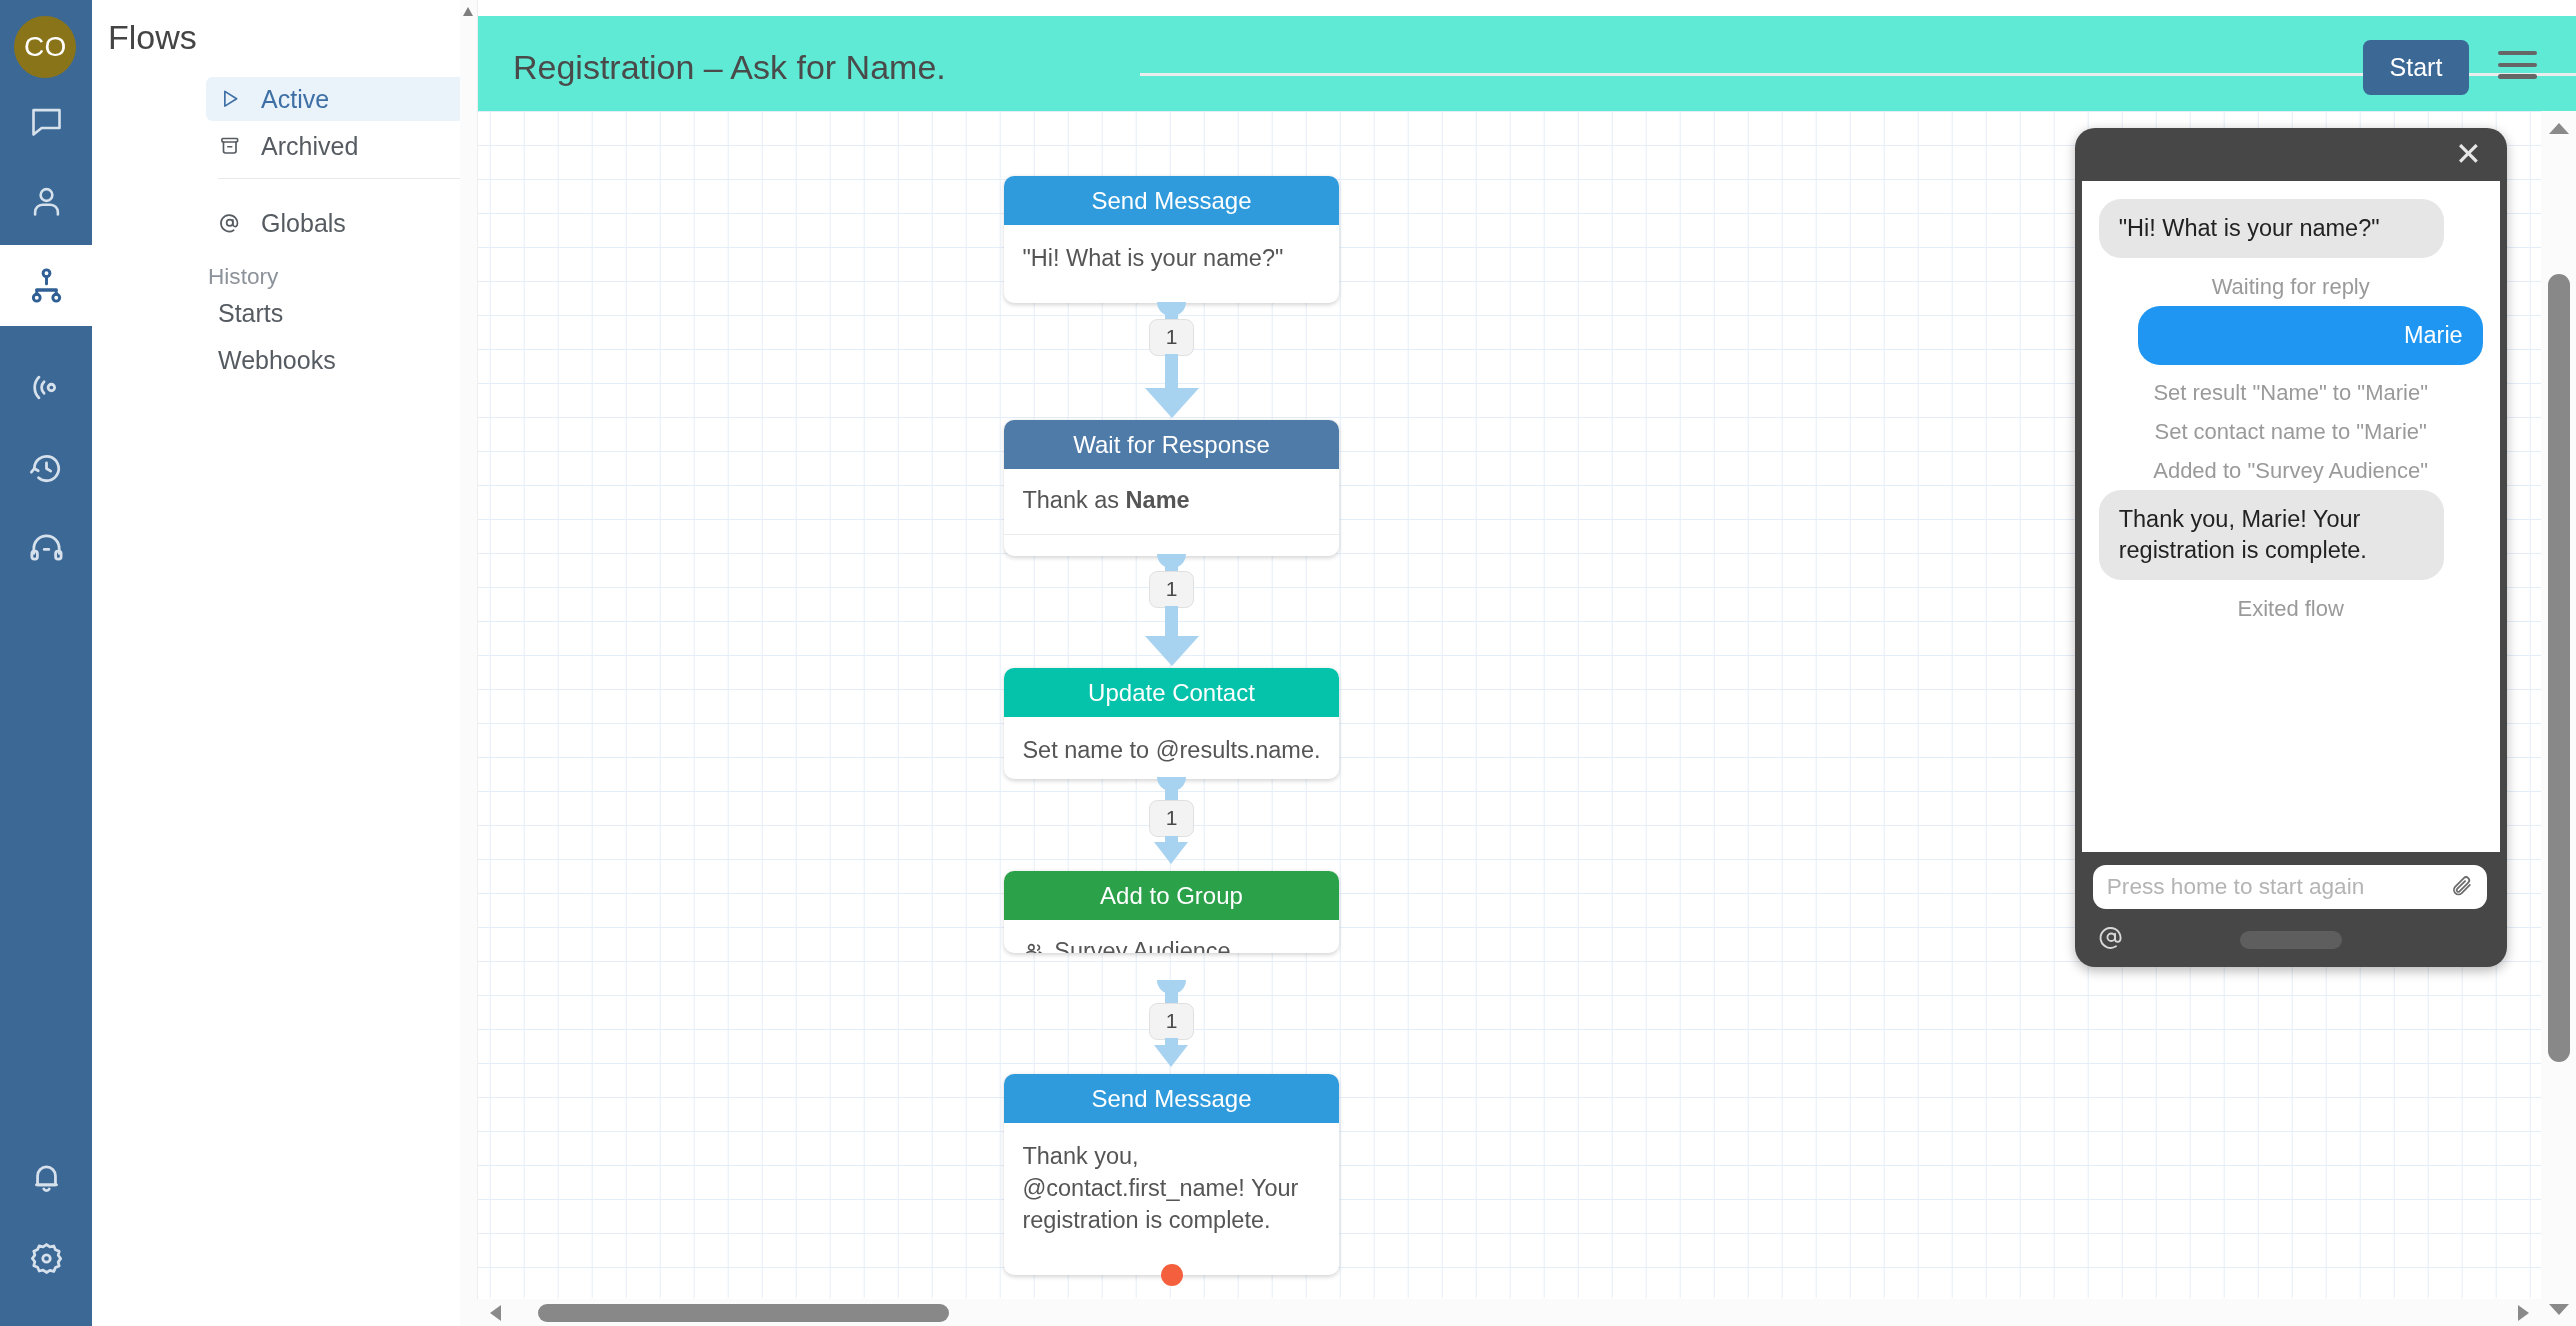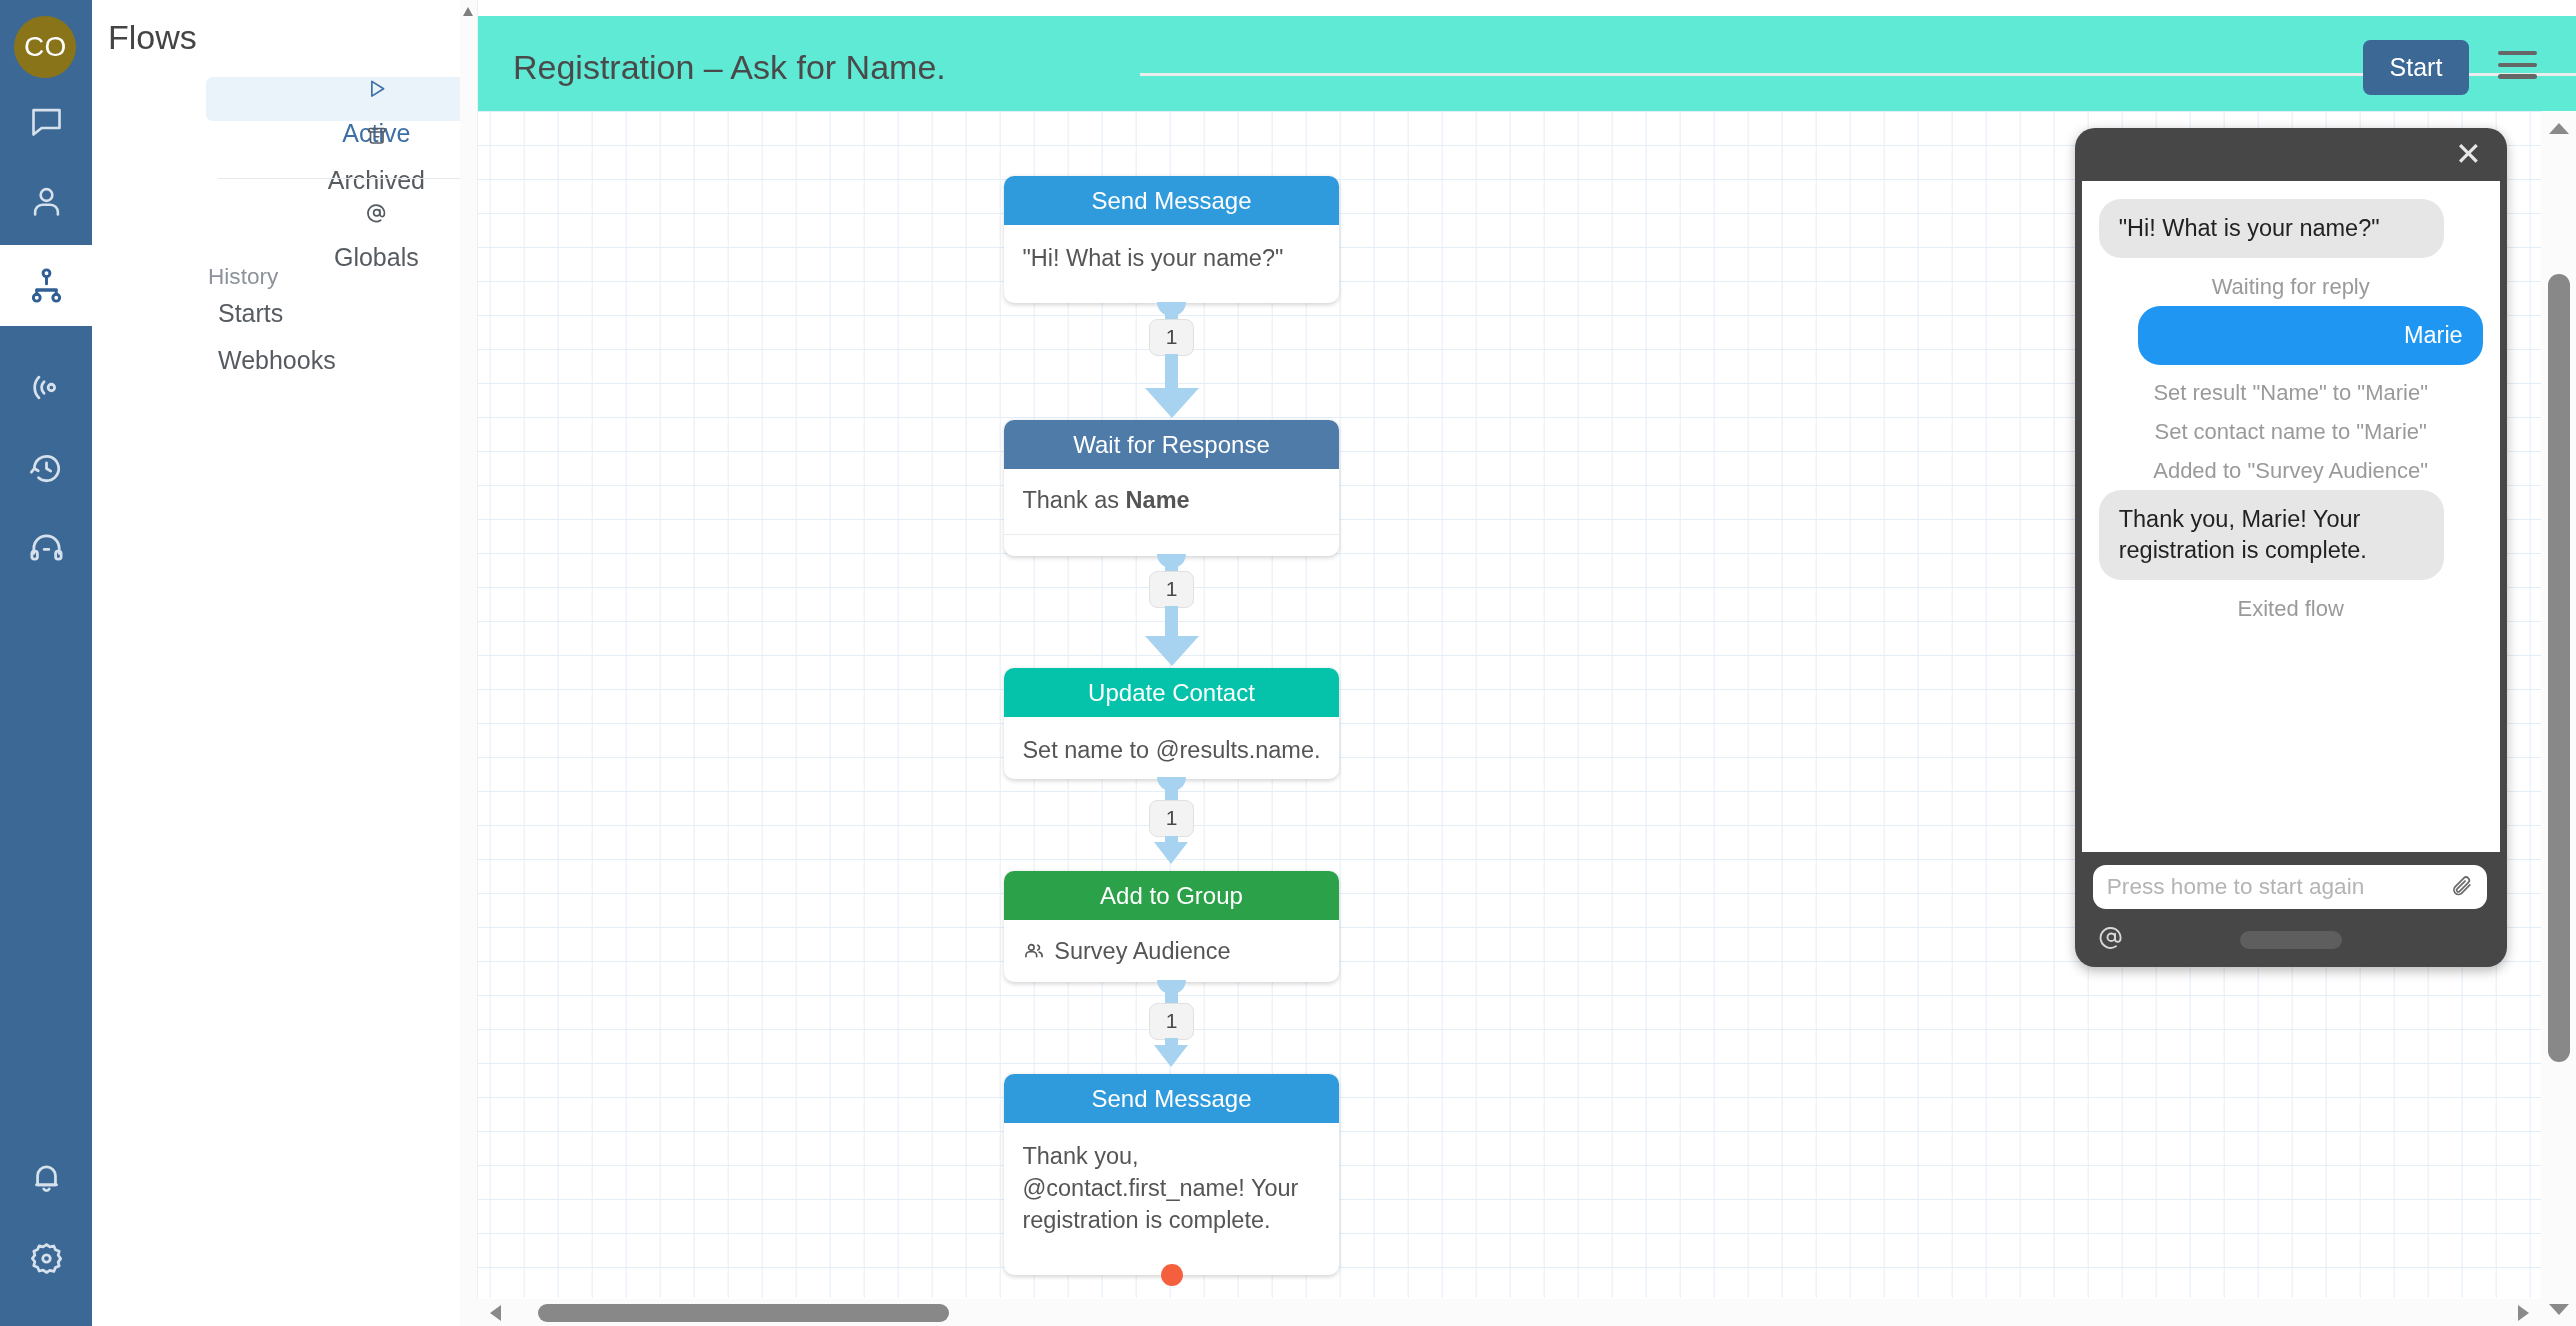--- a/index.html
+++ b/index.html
@@ -41,21 +41,21 @@
   }
   .sb-collapse {
     position: absolute; left: 387px; top: 25px;
     font-size: 28.5px; color: #b9bec4; line-height: 1;
     letter-spacing: -4.2px;
   }
   .sb-item {
     position: absolute; left: 114px; width: 329px; height: 44px;
     display: flex; align-items: center; gap: 18.4px;
     border-radius: 6.7px; padding-left: 11.7px;
-    font-size: 25px; color: #555b61; flex-direction: column;
+    font-size: 25px; color: #555b61;
   }
   .sb-item.sel { background: #eaf2fa; color: #3d6fa5; }
   .sb-item .ic { width: 25px; height: 25px; display: flex; align-items: center; justify-content: center; }
   .sb-divider {
     position: absolute; left: 126px; top: 178px; width: 317px; height: 0.8px;
     background: #e6e8ea;
   }
   .sb-section {
     position: absolute; left: 116px; top: 264px;
     font-size: 22.6px; color: #8d939a;
@@ -451,21 +451,21 @@
         <div class="txt">Set name to @results.name.</div>
       </div>
     </div>
 
     <div class="conn-cap" style="top:666px"></div>
     <div class="conn" style="top:669px; height:22px;"></div>
     <div class="conn-num" style="top:689px">1</div>
     <div class="conn" style="top:725px; height:8.4px;"></div>
     <div class="conn-arrow small" style="top:731px"></div>
 
-    <div class="node" style="top:760px; height:111px;">
+    <div class="node" style="top:760px; height:82px;">
       <div class="nhead" style="background:#2ba14a">Add to Group</div>
       <div class="nrow">
         <span class="inline-ic">
           <svg width="23.5" height="23.5" viewBox="0 0 24 24" fill="none" stroke="#555555" stroke-width="1.7" stroke-linecap="round" stroke-linejoin="round">
             <circle cx="9.5" cy="8.6" r="2.8"></circle>
             <path d="M4 18v-1a4 4 0 0 1 4-4h3a4 4 0 0 1 4 4v1"></path>
             <path d="M16.2 6.3a2.7 2.7 0 0 1 0 5"></path>
             <path d="M17.6 13.4a4 4 0 0 1 2.9 3.9V18"></path>
           </svg>
         </span><span>Survey Audience</span>

